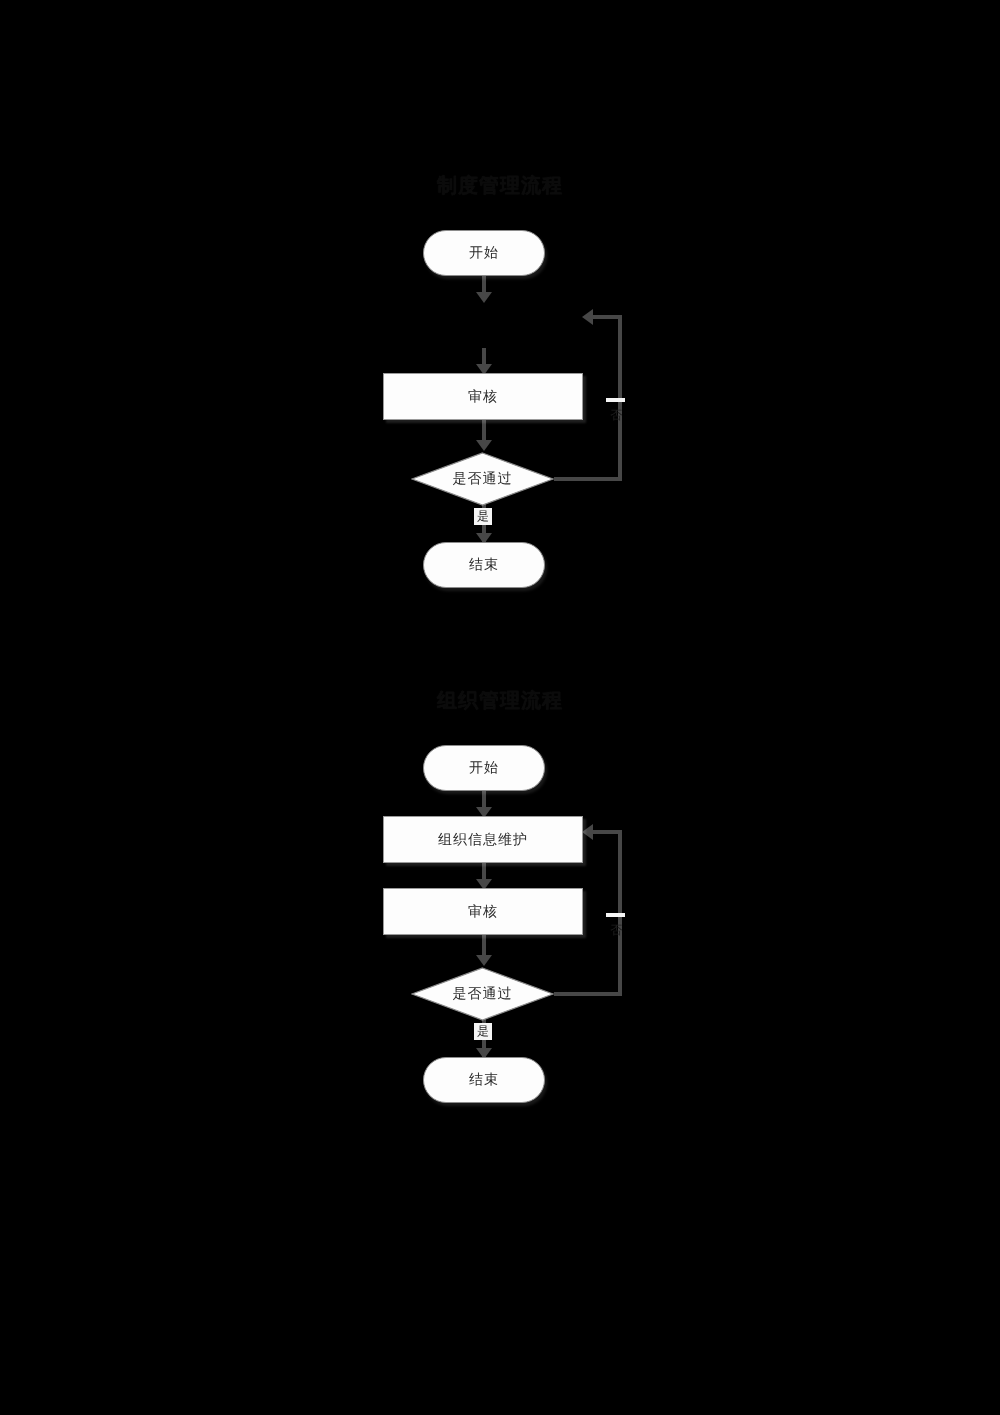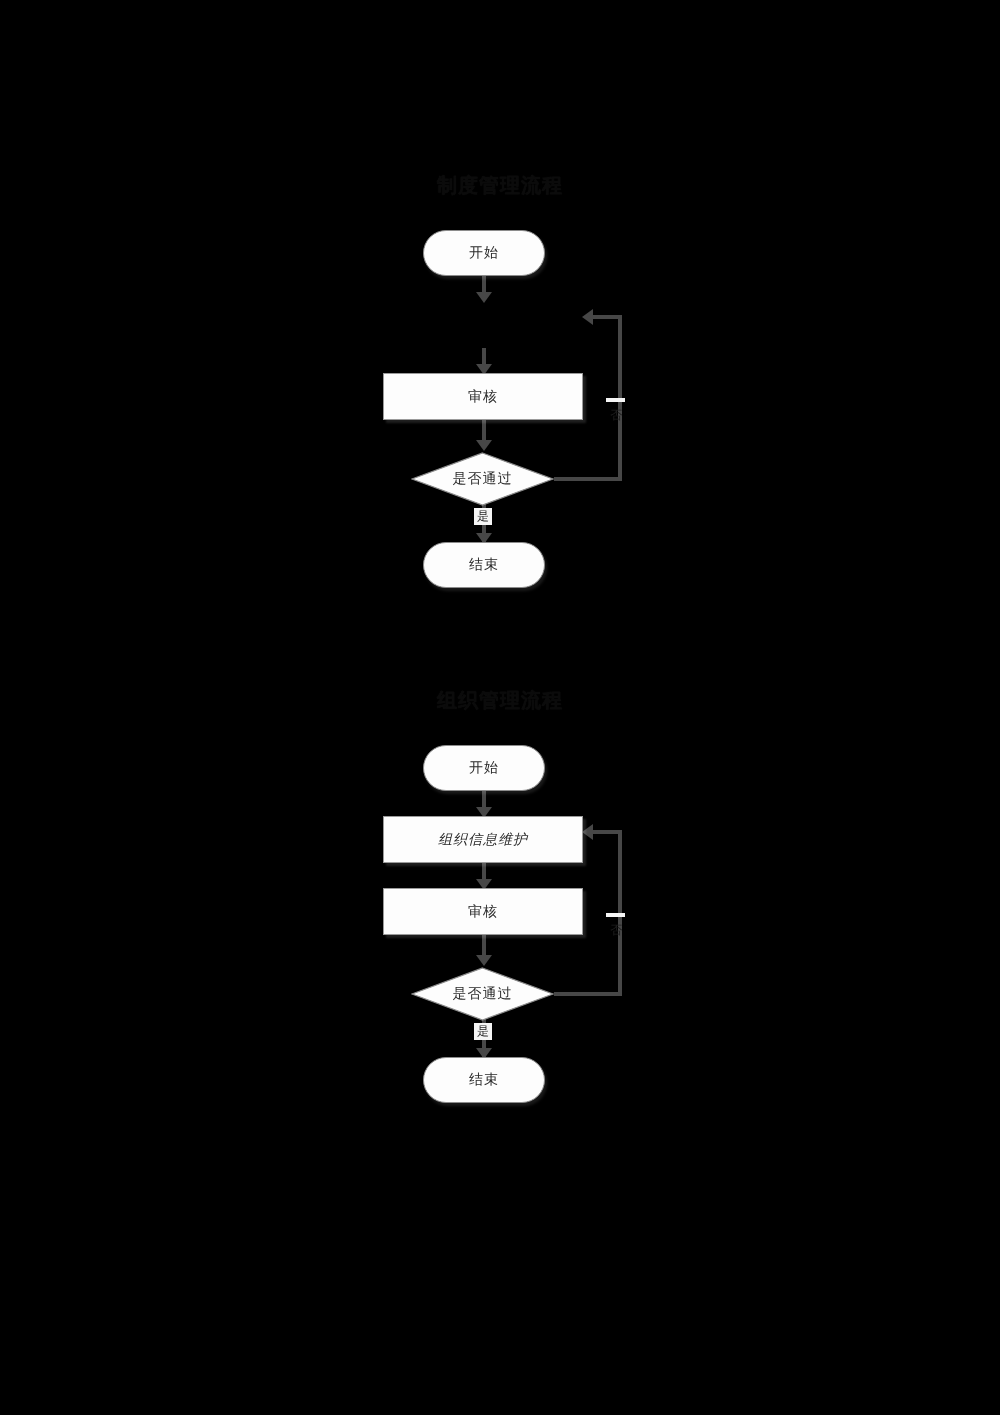--- a/index.html
+++ b/index.html
@@ -193,21 +193,21 @@
 
     <div class="chart-title" style="top:172px;">组织管理流程</div>
 
     <div class="node terminator" style="left:423px;top:230px;width:122px;height:46px;">
       <span>开始</span>
     </div>
 
     <div class="conn v" style="left:482px;top:276px;height:24px;"></div>
     <div class="arrowhead down" style="left:476px;top:292px;"></div>
 
-    <div class="node process" style="left:383px;top:301px;width:200px;height:47px;font-style:italic;">
+    <div class="node process" style="left:383px;top:301px;width:200px;height:47px;">
       <span>组织信息维护</span>
     </div>
 
     <div class="conn v" style="left:482px;top:348px;height:24px;"></div>
     <div class="arrowhead down" style="left:476px;top:364px;"></div>
 
     <div class="node process" style="left:383px;top:373px;width:200px;height:47px;">
       <span>审核</span>
     </div>
 

